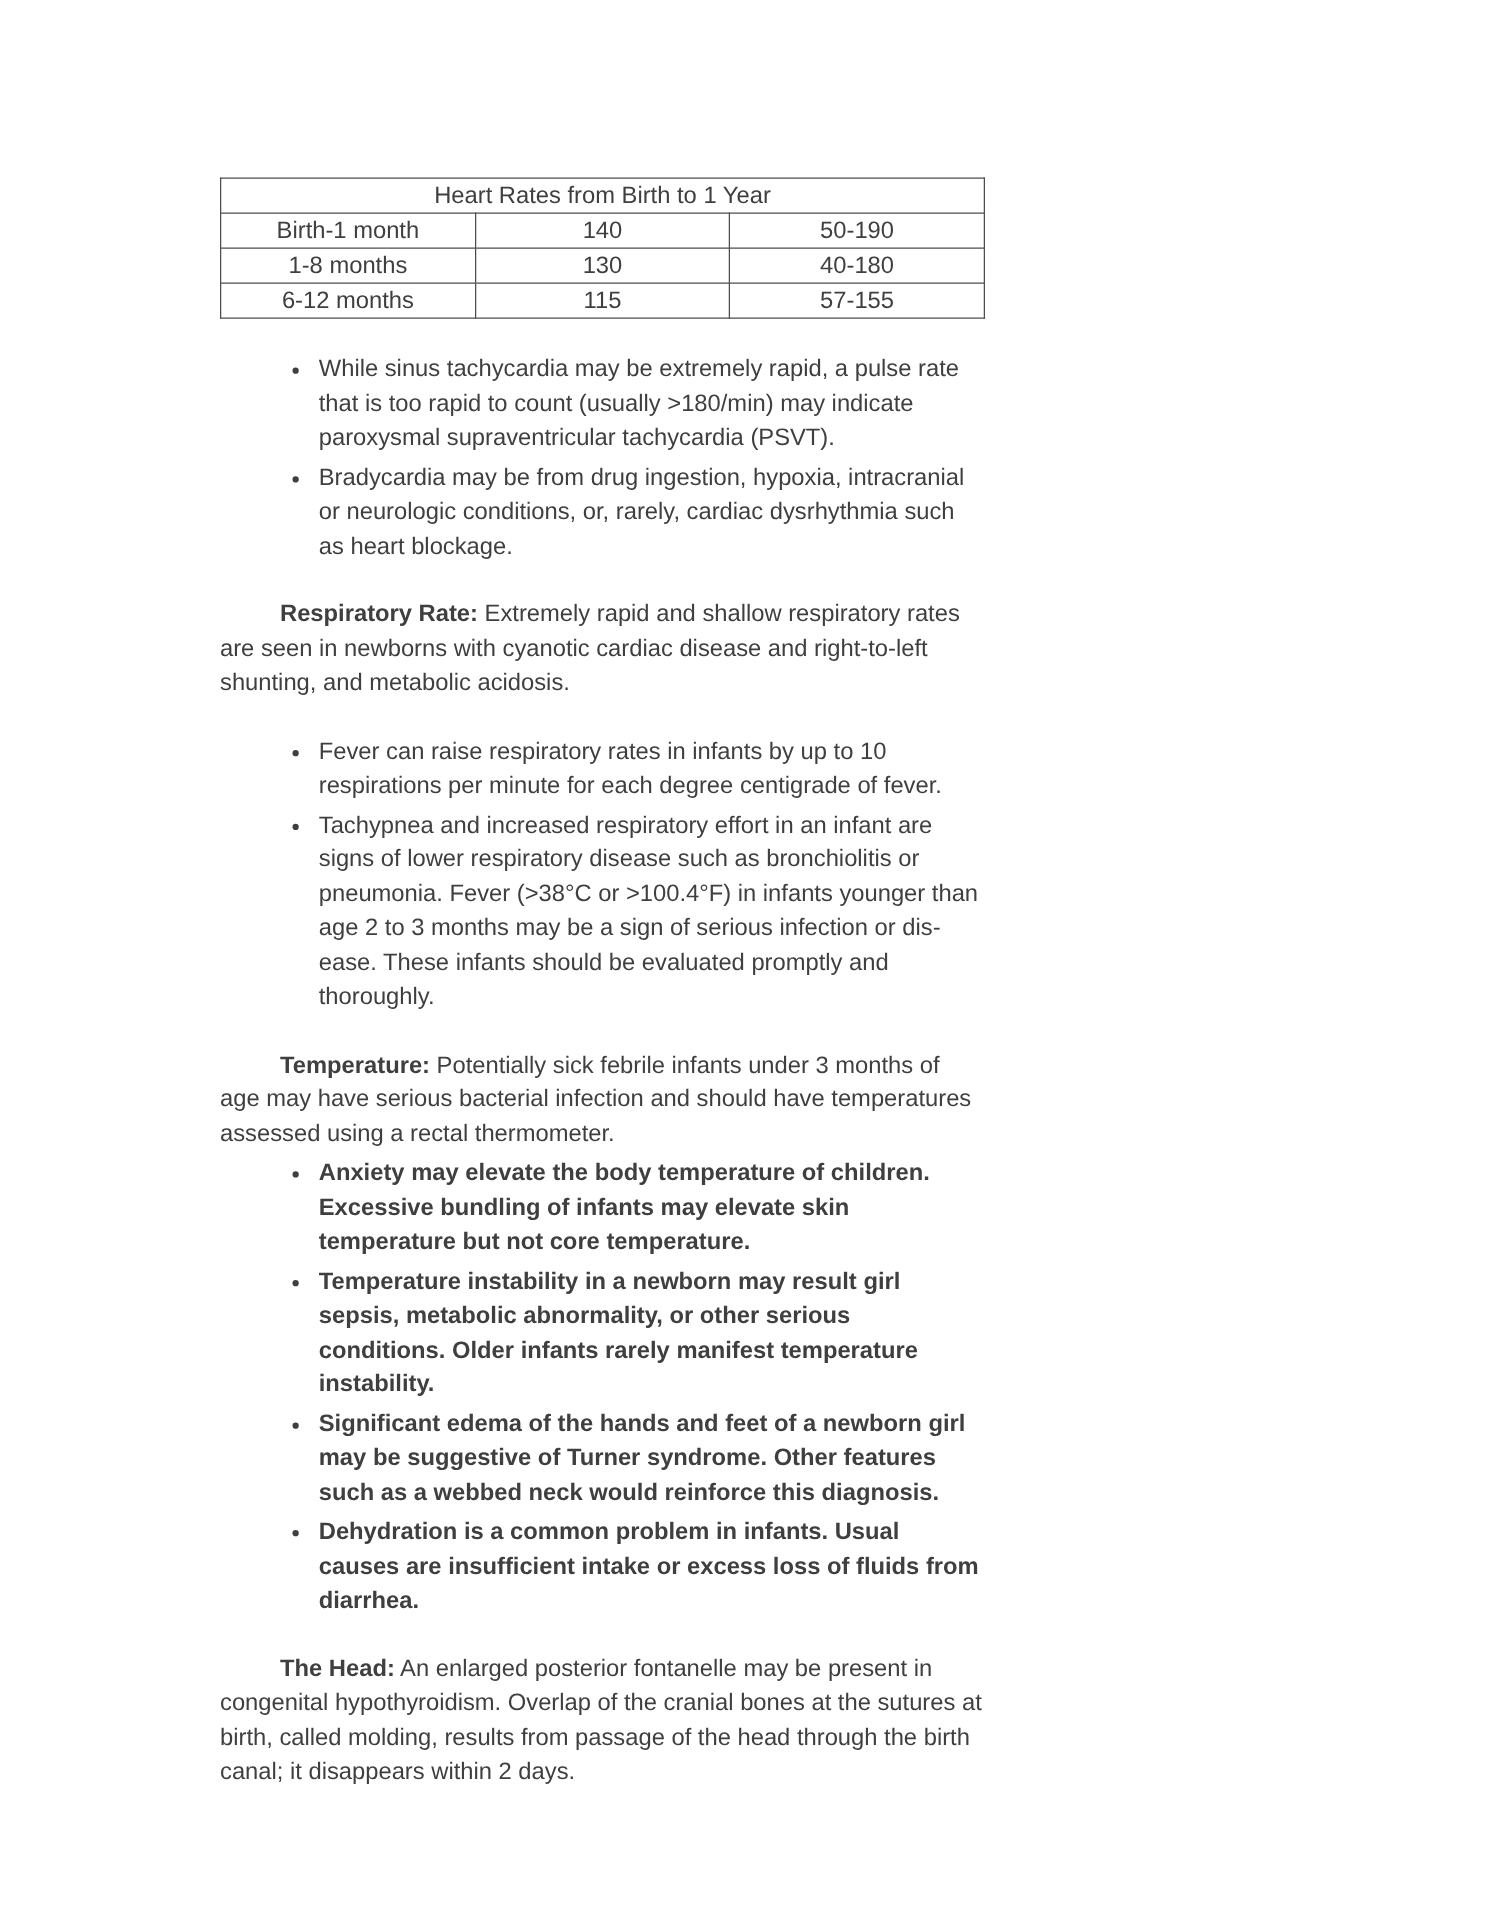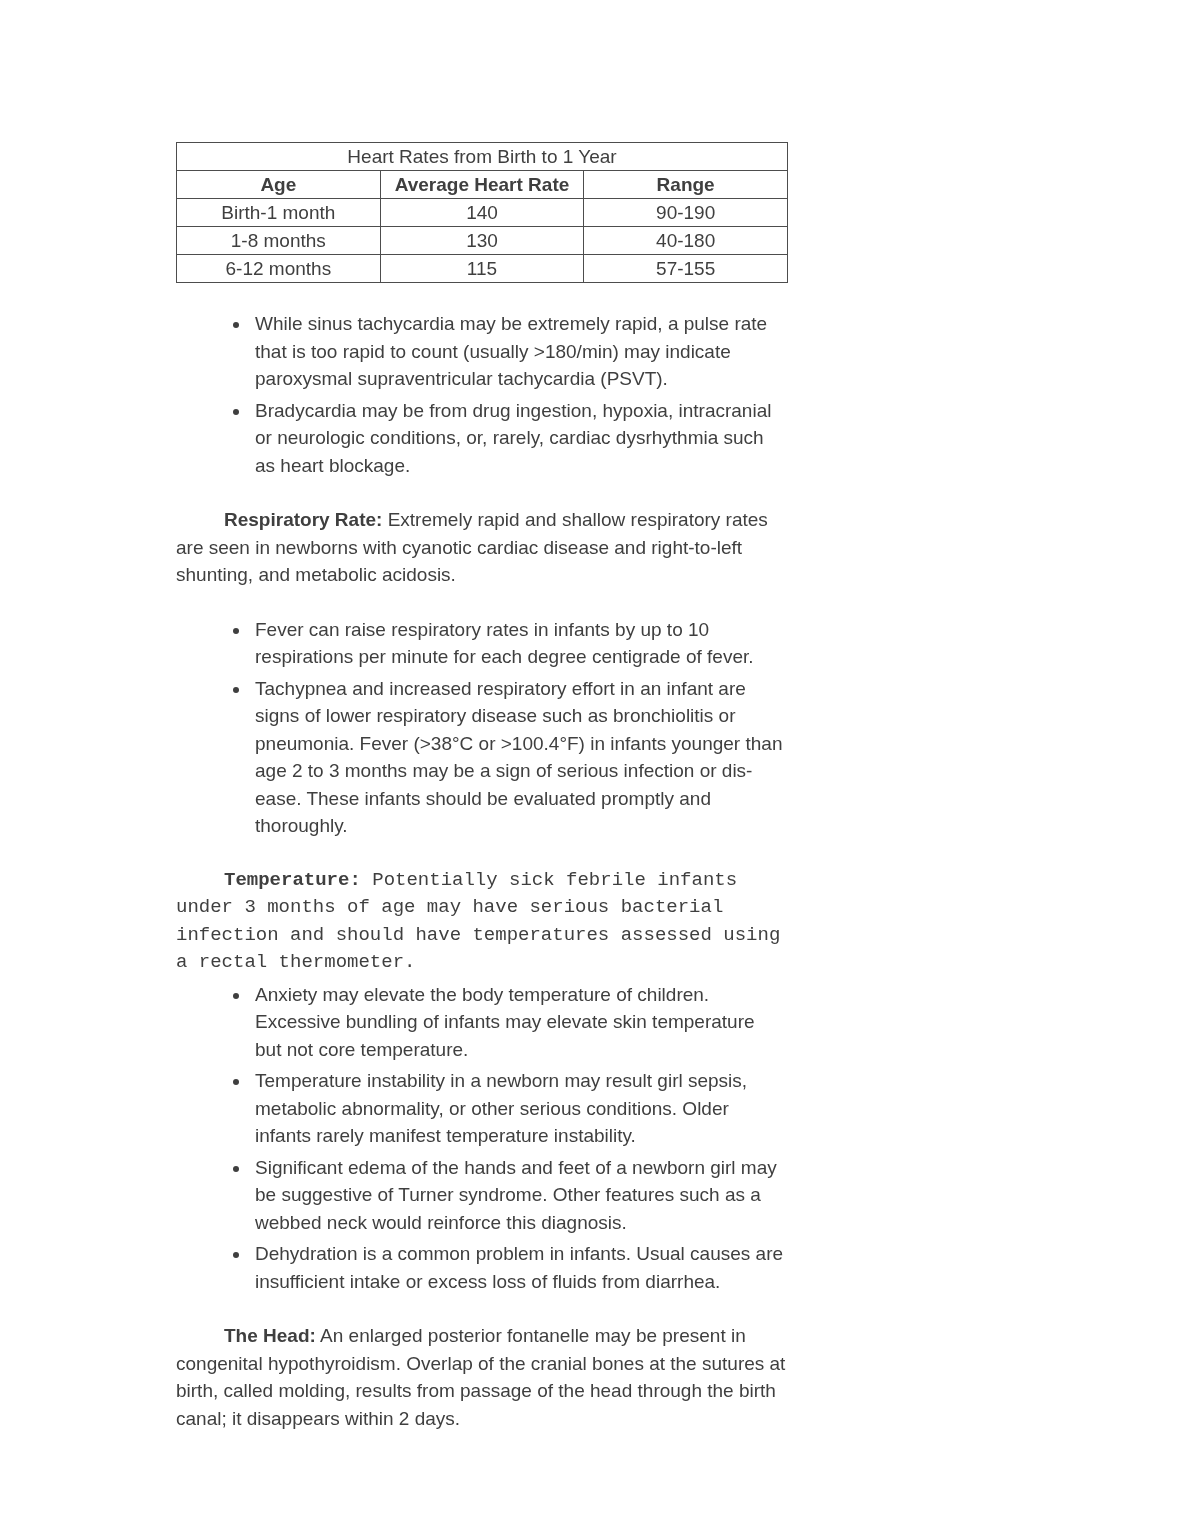--- a/index.html
+++ b/index.html
@@ -47,42 +47,37 @@
     margin: 4px;
     padding-left: 4px;
   }
   p.para {
     margin: 27px 0;
   }
   p.para .lead {
     font-weight: bold;
     margin-left: 48px;
   }
-  p.mb0 { margin-bottom: 0; font-family: Liberation Mono, monospace; }
-  ul.mt0 { margin-top: 0; }
+  p.mb0 { margin-bottom: 0; }
+  ul.mt0 { margin-top: 0; font-weight: bold; }
 </style>
 </head>
 <body>
 
 <div class="page">
 
   <table class="vitals">
     <tbody>
       <tr>
         <td colspan="3">Heart Rates from Birth to 1 Year</td>
       </tr>
-      <tr class="t-head">
-        <td>Age</td>
-        <td>Average Heart Rate</td>
-        <td>Range</td>
-      </tr>
       <tr>
         <td>Birth-1 month</td>
         <td>140</td>
-        <td>90-190</td>
+        <td>50-190</td>
       </tr>
       <tr>
         <td>1-8 months</td>
         <td>130</td>
         <td>40-180</td>
       </tr>
       <tr>
         <td>6-12 months</td>
         <td>115</td>
         <td>57-155</td>

